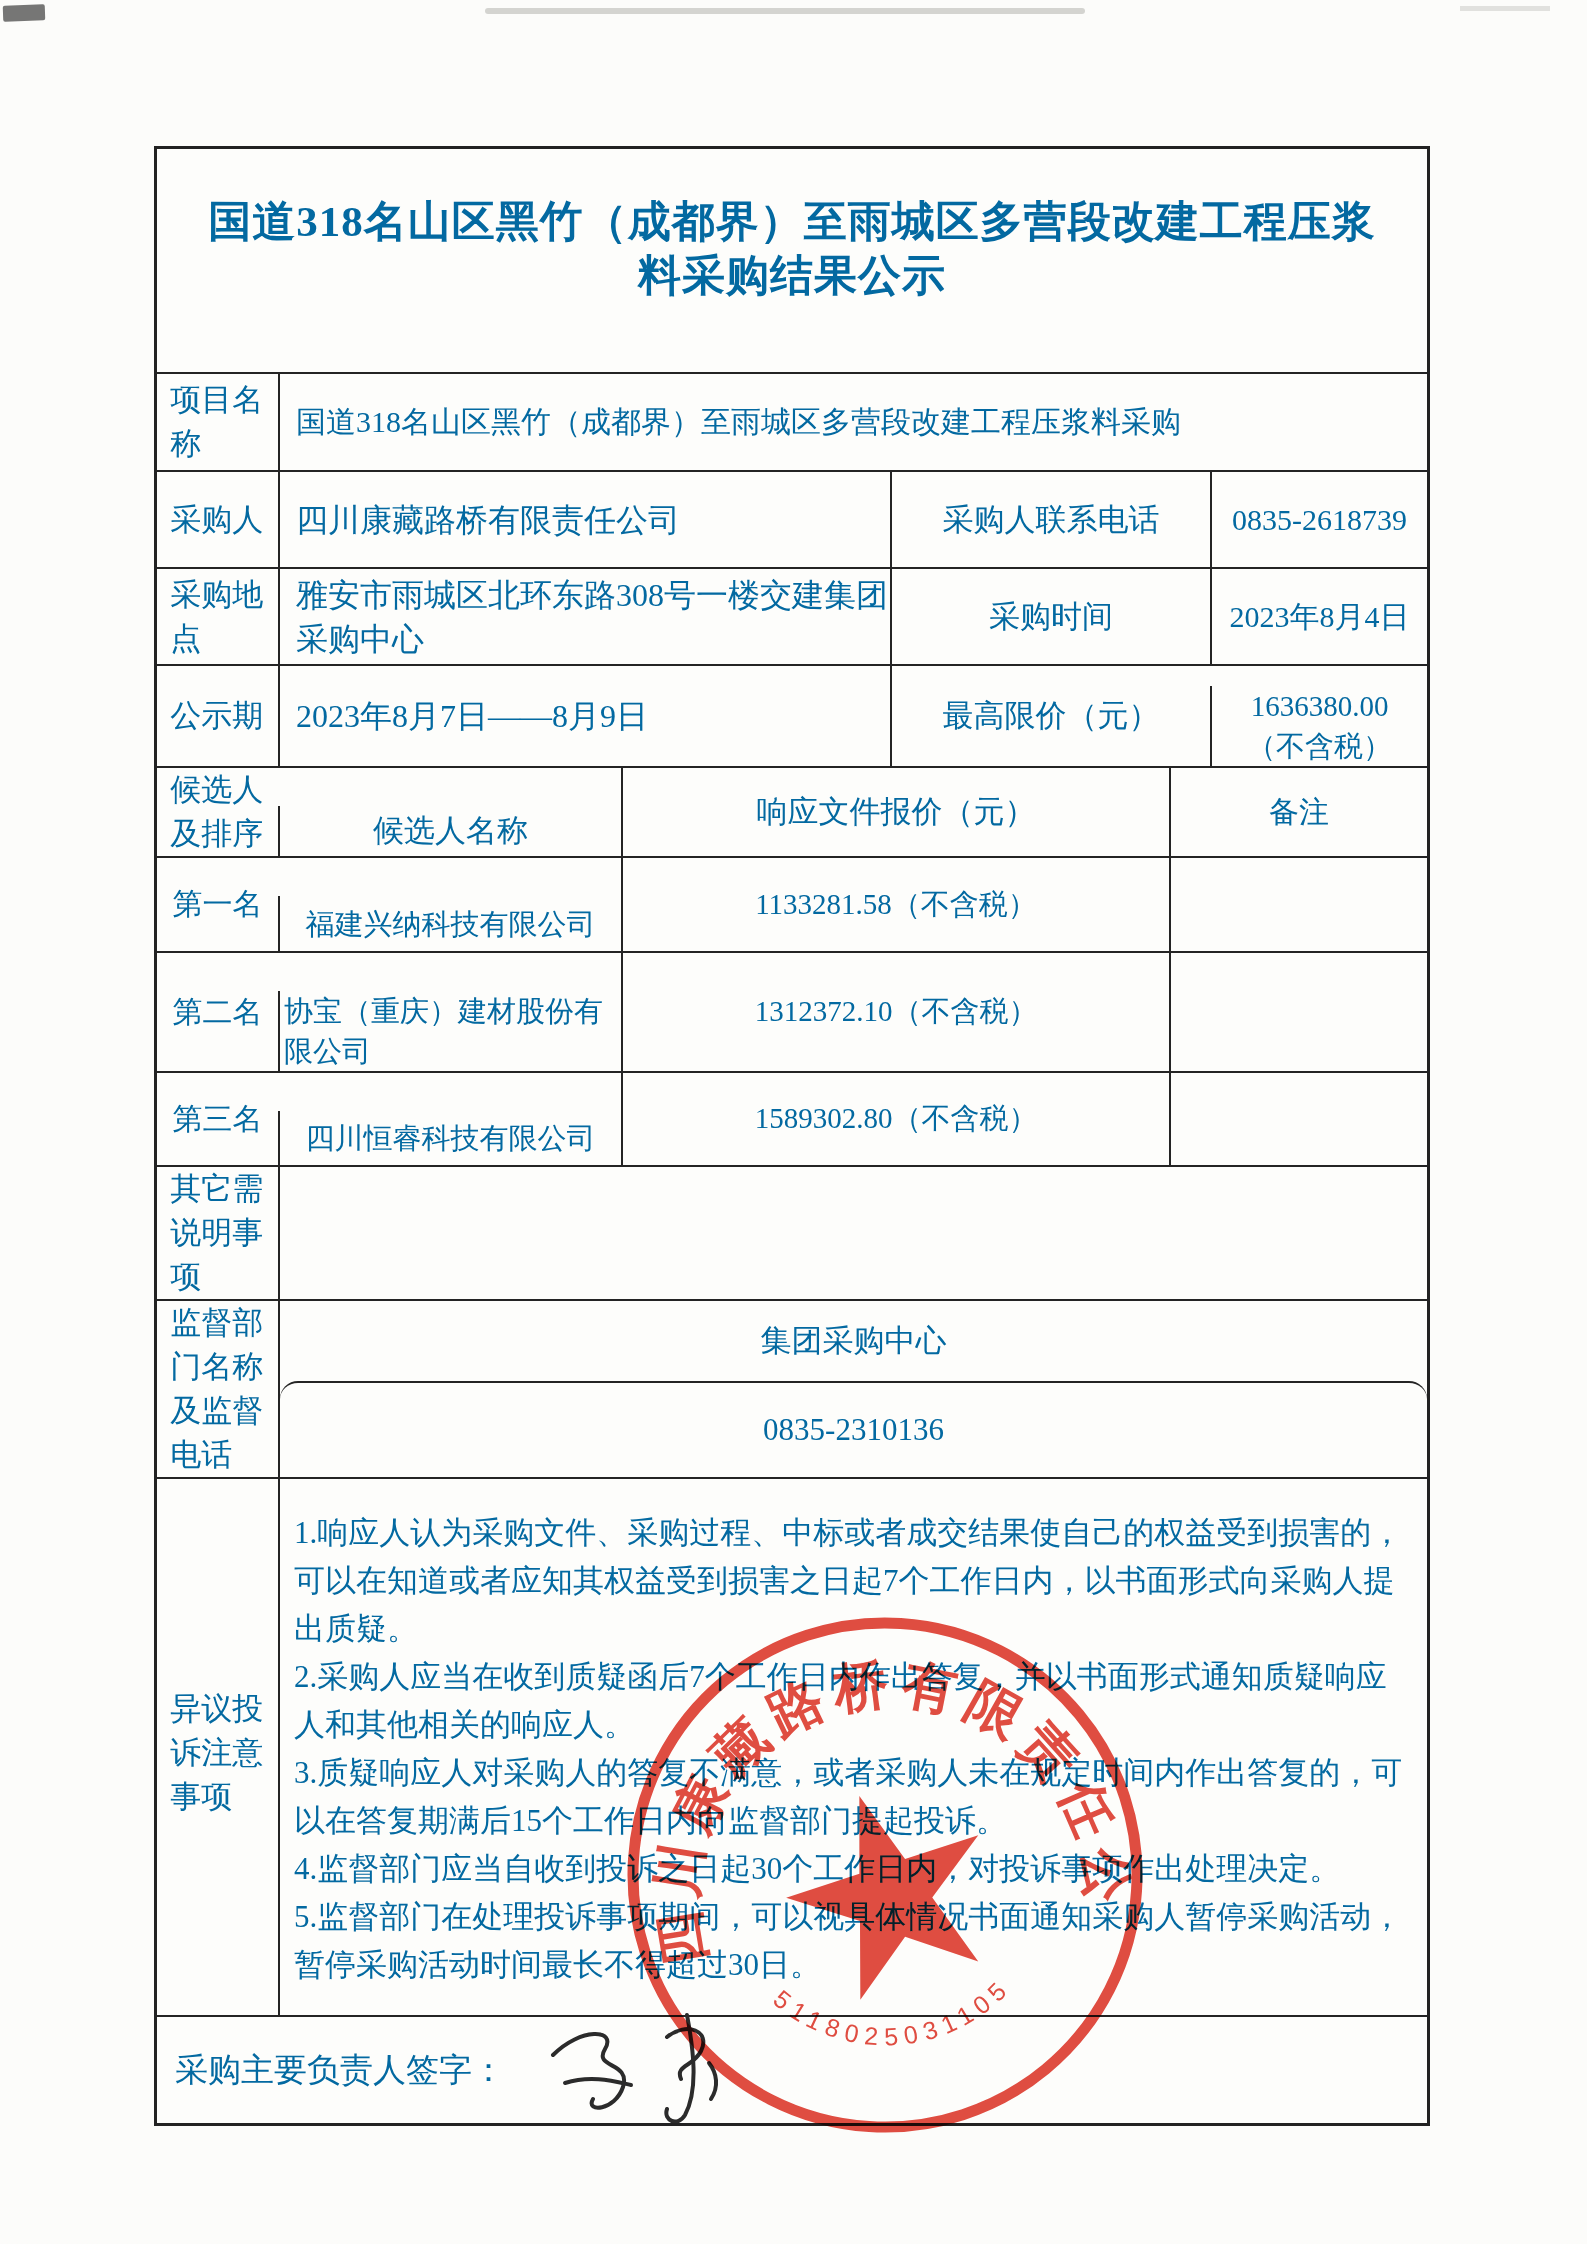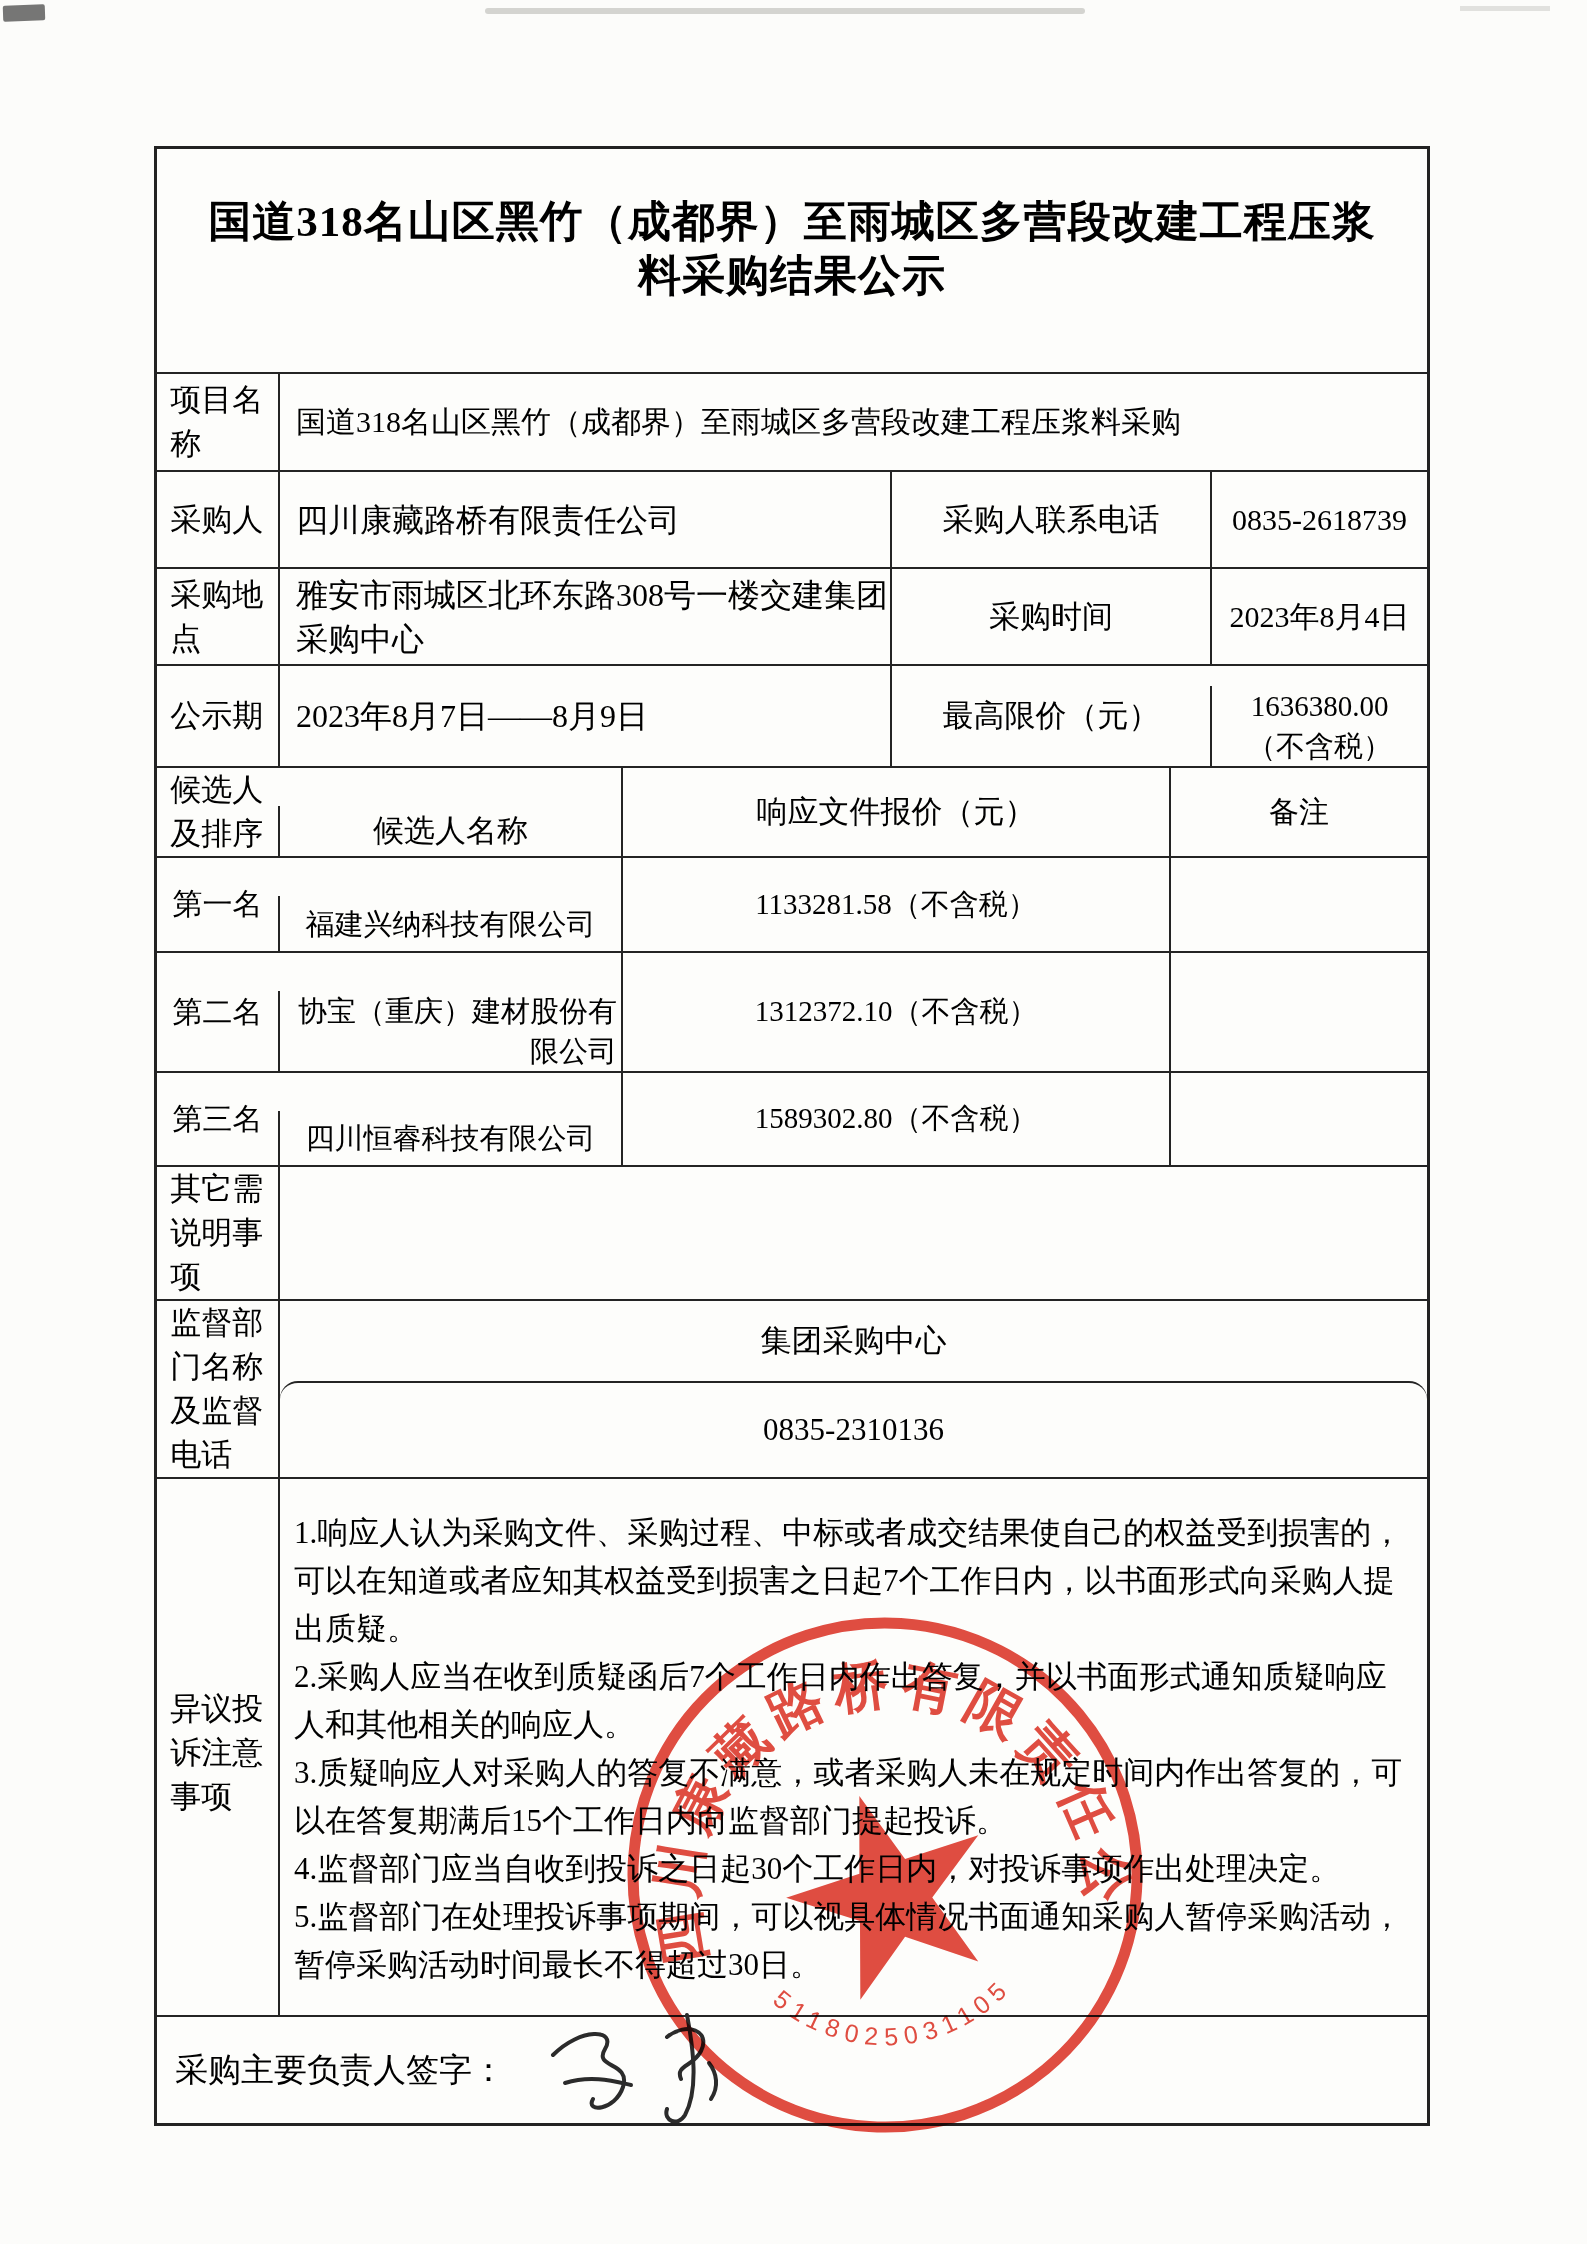--- a/index.html
+++ b/index.html
@@ -1,38 +1,38 @@
 <!DOCTYPE html>
 <html><head>
 <meta charset="utf-8">
 <style>
   html,body{margin:0;padding:0;background:#e9e9e9;}
   .page{position:relative;width:1587px;height:2244px;background:#fcfcfa;overflow:hidden;
-        font-family:"Liberation Serif","DejaVu Serif",serif;color:#000000;}
+        font-family:"Liberation Serif","DejaVu Serif",serif;color:#0369a1;}
   
   .art1{position:absolute;left:3px;top:5px;width:42px;height:16px;background:#4a4a48;opacity:.75;border-radius:2px;transform:rotate(-2deg);}
   .art2{position:absolute;left:485px;top:8px;width:600px;height:6px;background:#c9c9c5;opacity:.8;border-radius:3px;}
   .art3{position:absolute;left:1460px;top:6px;width:90px;height:5px;background:#d6d6d2;opacity:.7;}
 
   .tbl{position:absolute;left:154px;top:146px;width:1276px;border:3px solid #222;box-sizing:border-box;background:#fdfdfb;}
   .row{display:flex;border-top:2px solid #242424;align-items:stretch;}
   .row:first-child{border-top:none;}
   .cell{border-left:2px solid #242424;box-sizing:border-box;display:flex;align-items:center;}
   .cell:first-child{border-left:none;}
 
   .titleRow{display:block;height:223px;box-sizing:border-box;text-align:center;padding-top:46px;}
   .titleRow .t{font-size:43px;font-weight:bold;line-height:54px;letter-spacing:1px;}
 
   .c1{width:121px;flex:none;}
   .c1 .lbl{width:3.05em;margin:0 auto;font-size:31px;line-height:44px;}
   .rankCell{justify-content:center;font-size:30px;}
   .v-main{width:612px;flex:none;padding-left:16px;font-size:32px;line-height:44px;}
   .l2{width:320px;flex:none;justify-content:center;font-size:31px;}
   .v2{flex:1;justify-content:center;text-align:center;font-size:30px;line-height:40px;padding:0 14px;}
-  .nameCol{width:343px;flex:none;justify-content:center;text-align:right;font-size:29px;line-height:40px;padding:0 4px;margin-top:38px;}
+  .nameCol{width:343px;flex:none;justify-content:center;text-align:left;font-size:29px;line-height:40px;padding:0 4px;margin-top:38px;}
   .priceCol{width:548px;flex:none;justify-content:center;font-size:29px;}
   .remCol{flex:1;justify-content:center;font-size:30px;}
   .wide{flex:1;padding-left:16px;font-size:31px;line-height:44px;}
 
   .h-project{min-height:96px;}
   .h-purchaser{min-height:95px;}
   .h-location{min-height:95px;}
   .h-publicity{min-height:82px;}
   .h-candhead{min-height:86px;}
   .h-cand{min-height:93px;}

